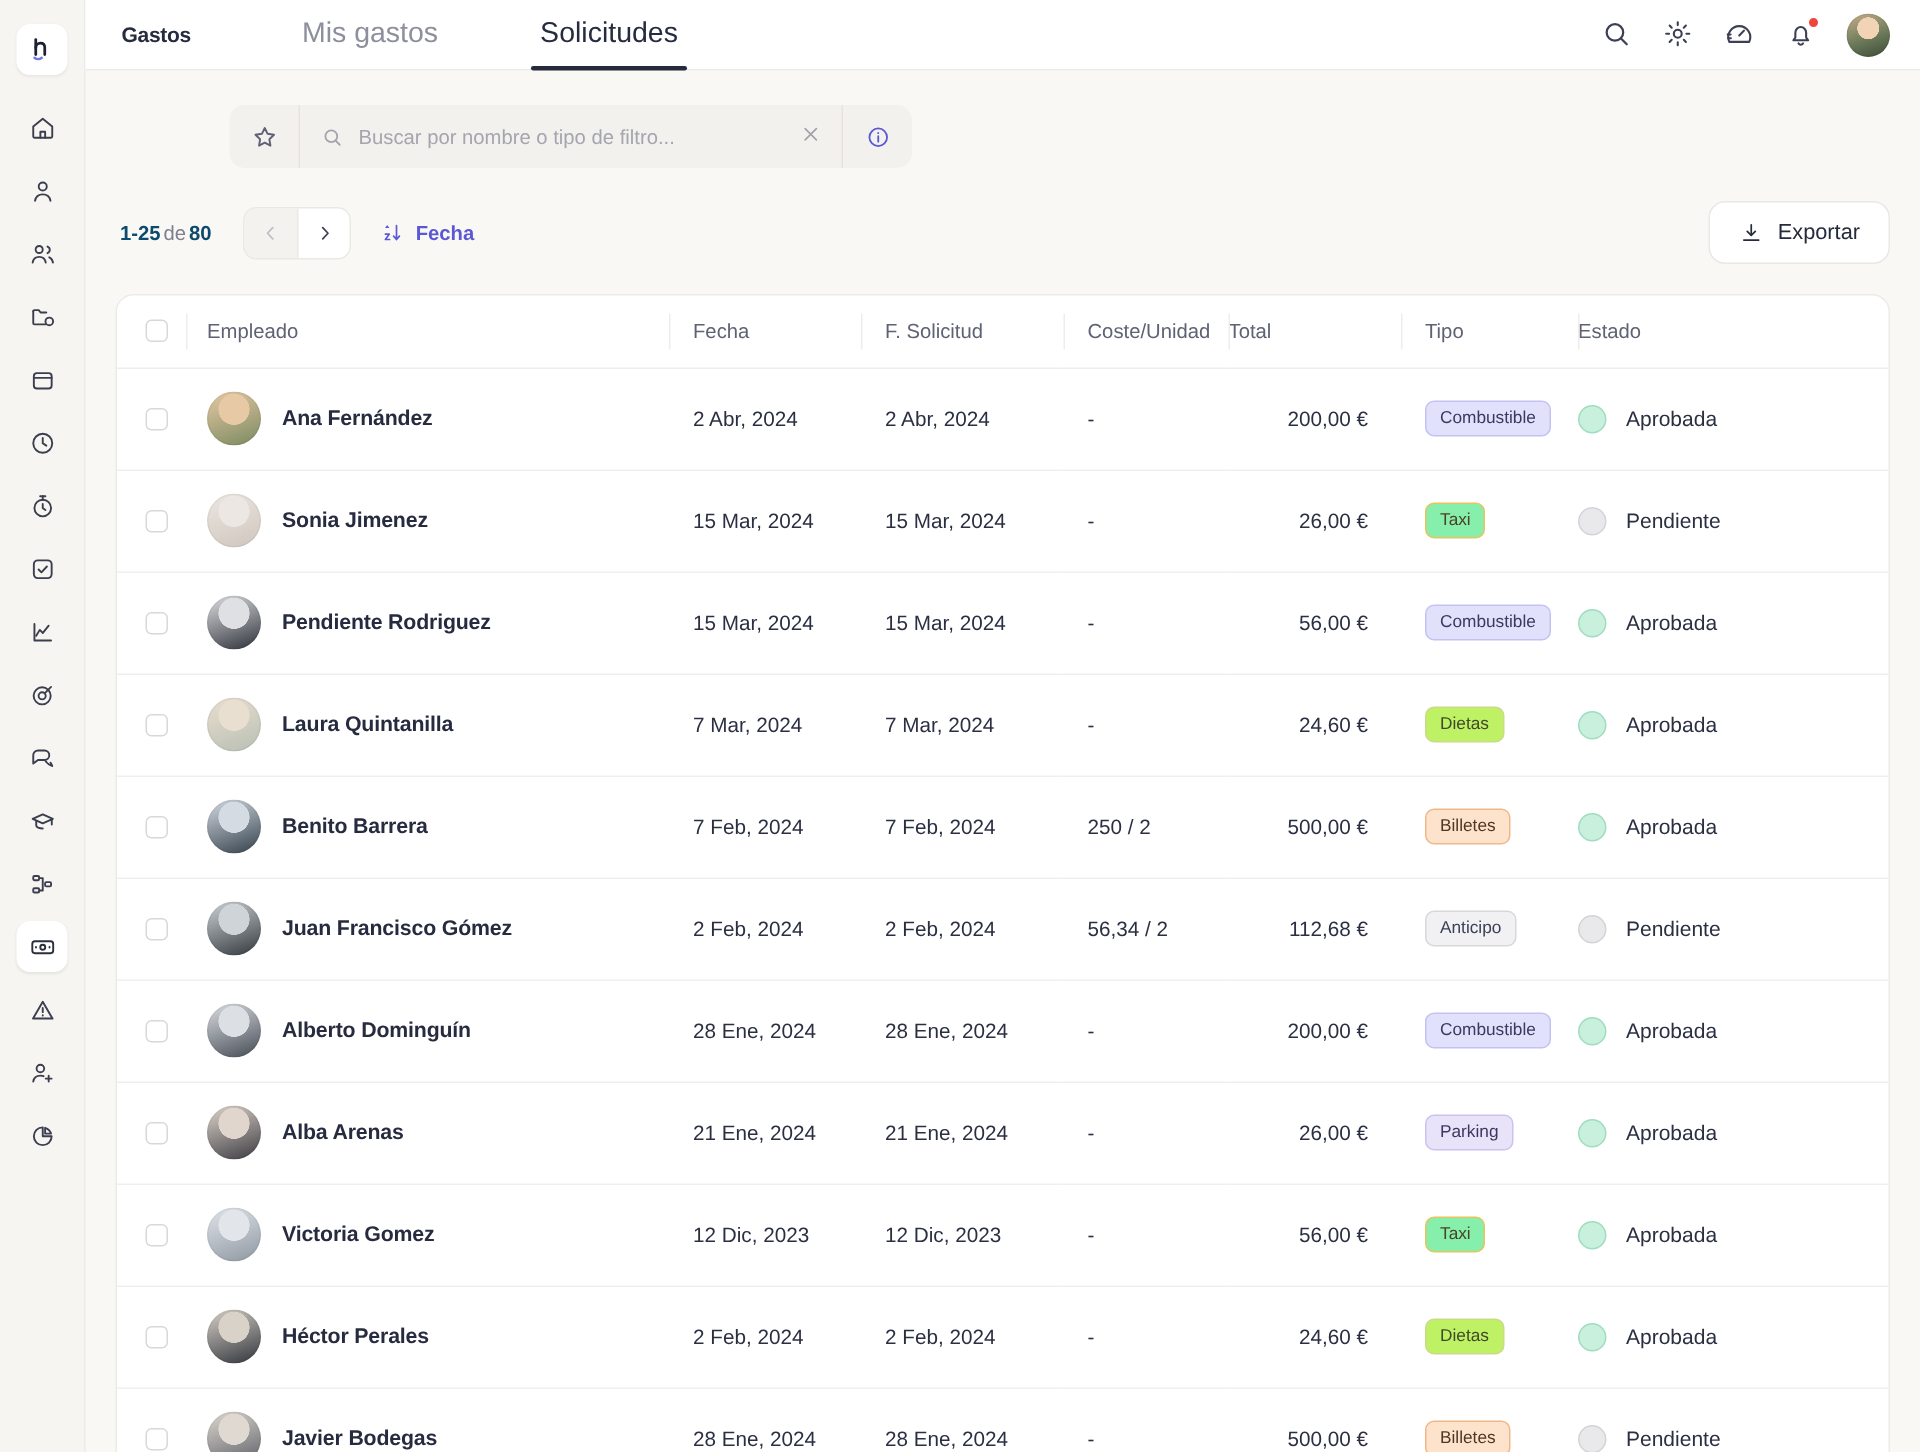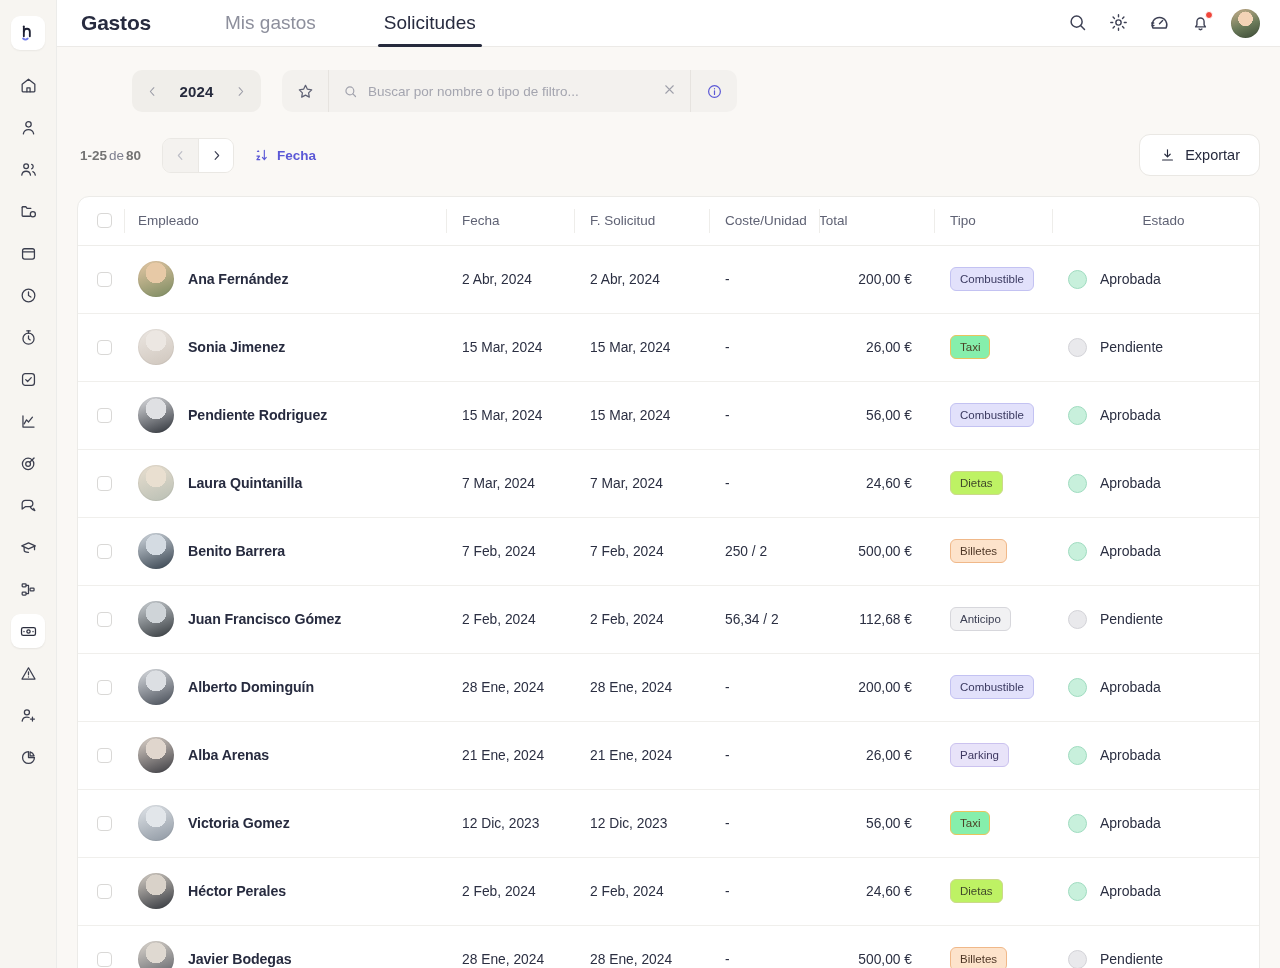--- a/index.html
+++ b/index.html
@@ -40,21 +40,21 @@
   #main { flex: 1; display: flex; flex-direction: column; height: 968px; min-width: 0; }
 
   
   #topbar {
     height: 47px; flex: 0 0 47px;
     background: #ffffff;
     border-bottom: 1px solid #eceae7;
     display: flex; align-items: center;
     padding: 0 20px 0 24px;
   }
-  #app-title { font-size: 21px; font-weight: 700; letter-spacing: -.2px; color: #272b3f; }
+  #app-title { font-size: 14px; font-weight: 700; letter-spacing: -.2px; color: #272b3f; }
   #tabs { display: flex; align-items: center; margin-left: 26px; height: 47px; }
   .tab {
     font-size: 19px; color: #8d8f9c; padding: 16px 8px; height: 47px;
     display: flex; align-items: center; cursor: pointer; position: relative;
     margin-right: 12px;
     margin-left: 40px;
   }
   .tab.active { color: #272b3f; font-weight: 500; }
   .tab.active::after {
     content: ""; position: absolute; left: 2px; right: 2px; bottom: 0;
@@ -110,21 +110,21 @@
   #clear-btn { width: 18px; height: 18px; cursor: pointer; color: #9fa0aa; flex: 0 0 18px; }
   #clear-btn svg { width: 15px; height: 15px; }
   #info-btn {
     width: 47px; height: 42px; display: flex; align-items: center; justify-content: center;
     border-left: 1px solid #e6e3df; cursor: pointer; color: #5b58d6;
   }
   #info-btn svg { width: 17px; height: 17px; }
 
   #meta-row { display: flex; align-items: center; padding: 22px 0 0 0; }
   #pager-text { font-size: 13.5px; color: #5b5e6e; margin-left: 3px; }
-  #pager-text b { color: #737373; font-weight: 700; }
+  #pager-text b { color: #0c4a6e; font-weight: 700; }
   #pager-text .de { color: #7e8090; margin: 0 2px; }
   #pager-btns {
     display: flex; margin-left: 21px; border-radius: 9px; overflow: hidden;
     border: 1px solid #eae8e4;
   }
   .pager-btn {
     width: 35px; height: 33px; display: flex; align-items: center; justify-content: center;
     cursor: pointer; background: #ffffff; color: #3d4054;
   }
   .pager-btn.disabled { background: #f4f2ef; color: #bcbdc6; cursor: default; }
@@ -165,21 +165,21 @@
   }
   tbody tr:last-child td { border-bottom: none; }
 
   .c-check { width: 46px; padding-left: 19px; }
   .c-emp   { width: 322px; padding-left: 14px; }
   .c-fecha { width: 128px; padding-left: 16px; }
   .c-fsol  { width: 135px; padding-left: 16px; }
   .c-coste { width: 110px; padding-left: 16px; }
   .c-total { width: 115px; padding-right: 22px; text-align: right; }
   .c-tipo  { width: 118px; padding-left: 16px; }
-  .c-estado{ padding-left: 16px; text-align: center; }
+  .c-estado{ padding-left: 0; }
 
   .chk {
     width: 15px; height: 15px; border: 1.4px solid #d9d8d6;
     border-radius: 4px; background: #fff; cursor: pointer; display: block;
   }
   .emp-cell { display: flex; align-items: center; gap: 14px; }
   .av {
     width: 36px; height: 36px; border-radius: 50%; flex: 0 0 36px;
     box-shadow: 0 0 0 1px rgba(0,0,0,.045) inset;
     background: linear-gradient(160deg,#dfe2e6,#b9bfc6);
@@ -364,33 +364,20 @@
           </svg>
         <span class="badge-dot"></span>
       </div>
       <div class="avatar-top"></div>
     </div>
   </header>
 
   <div id="content">
 
     <div id="filter-row">
-      <div id="year-pill">
-        <div class="chev-btn">
-          <svg viewBox="0 0 24 24" fill="none" stroke="currentColor" stroke-width="2" stroke-linecap="round" stroke-linejoin="round">
-              <path d="M14.5 5 8 12l6.5 7"></path>
-            </svg>
-        </div>
-        <span id="year-label">2024</span>
-        <div class="chev-btn">
-          <svg viewBox="0 0 24 24" fill="none" stroke="currentColor" stroke-width="2" stroke-linecap="round" stroke-linejoin="round">
-              <path d="M9.5 5 16 12l-6.5 7"></path>
-            </svg>
-        </div>
-      </div>
 
       <div id="search-wrap">
         <div id="fav-btn">
           <svg viewBox="0 0 24 24" fill="none" stroke="currentColor" stroke-width="1.6" stroke-linejoin="round">
               <path d="M12 4.2l2.4 4.9 5.4.8-3.9 3.8.9 5.4-4.8-2.5-4.8 2.5.9-5.4L4.2 9.9l5.4-.8z"></path>
             </svg>
         </div>
         <div id="search-inner">
           <svg viewBox="0 0 24 24" fill="none" stroke="currentColor" stroke-width="1.9" stroke-linecap="round">
               <circle cx="11" cy="11" r="6.3"></circle>

